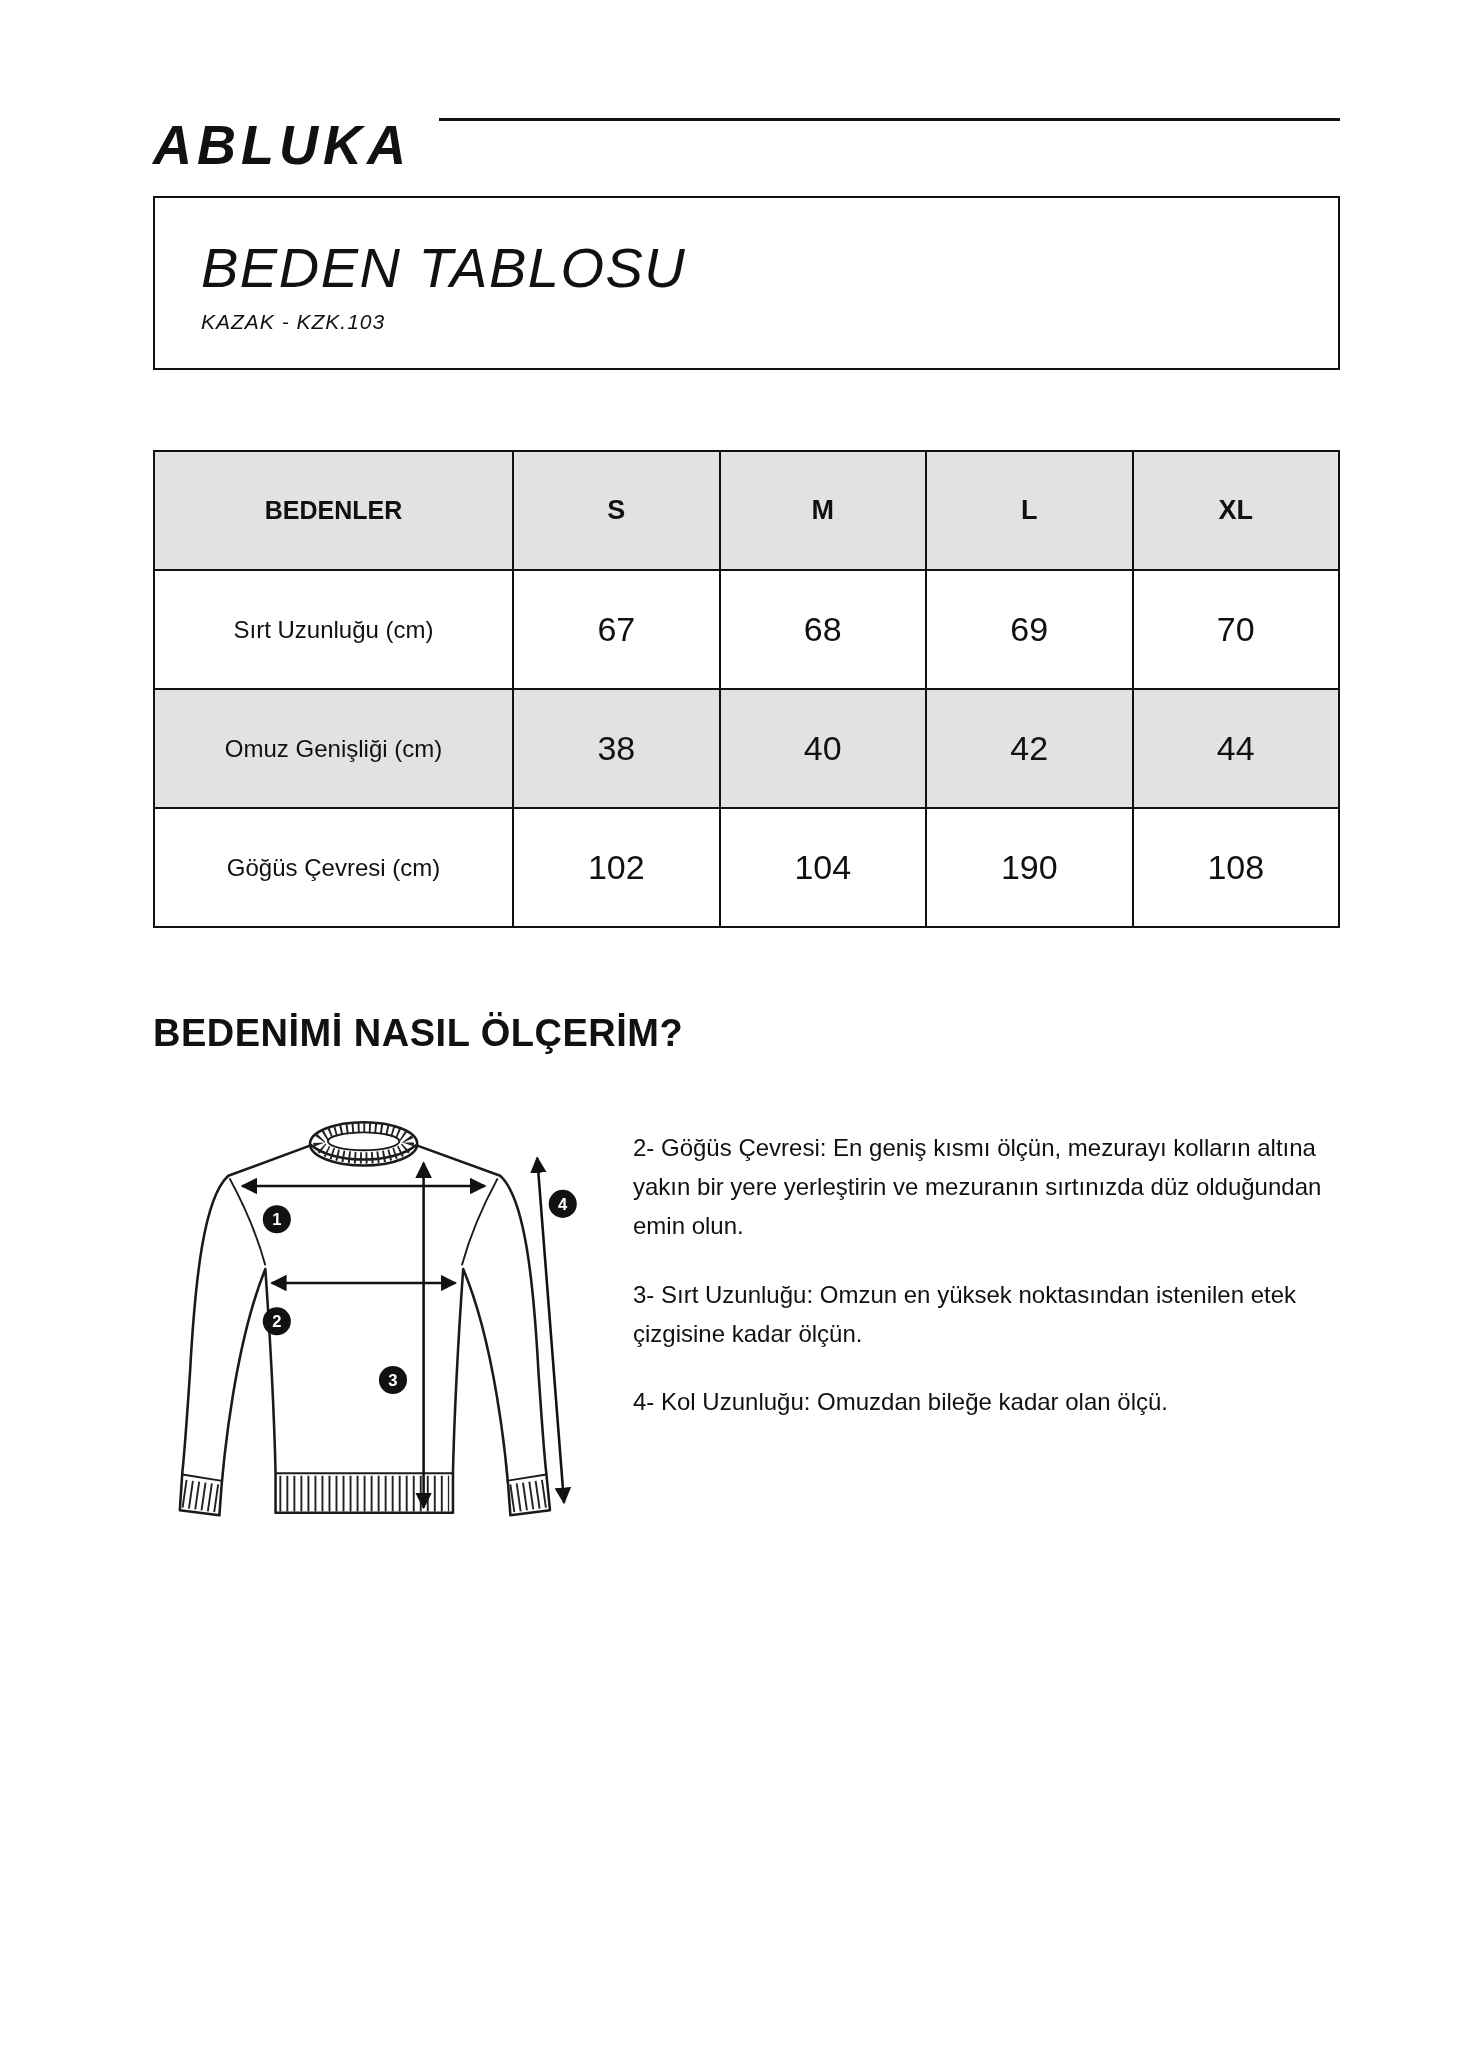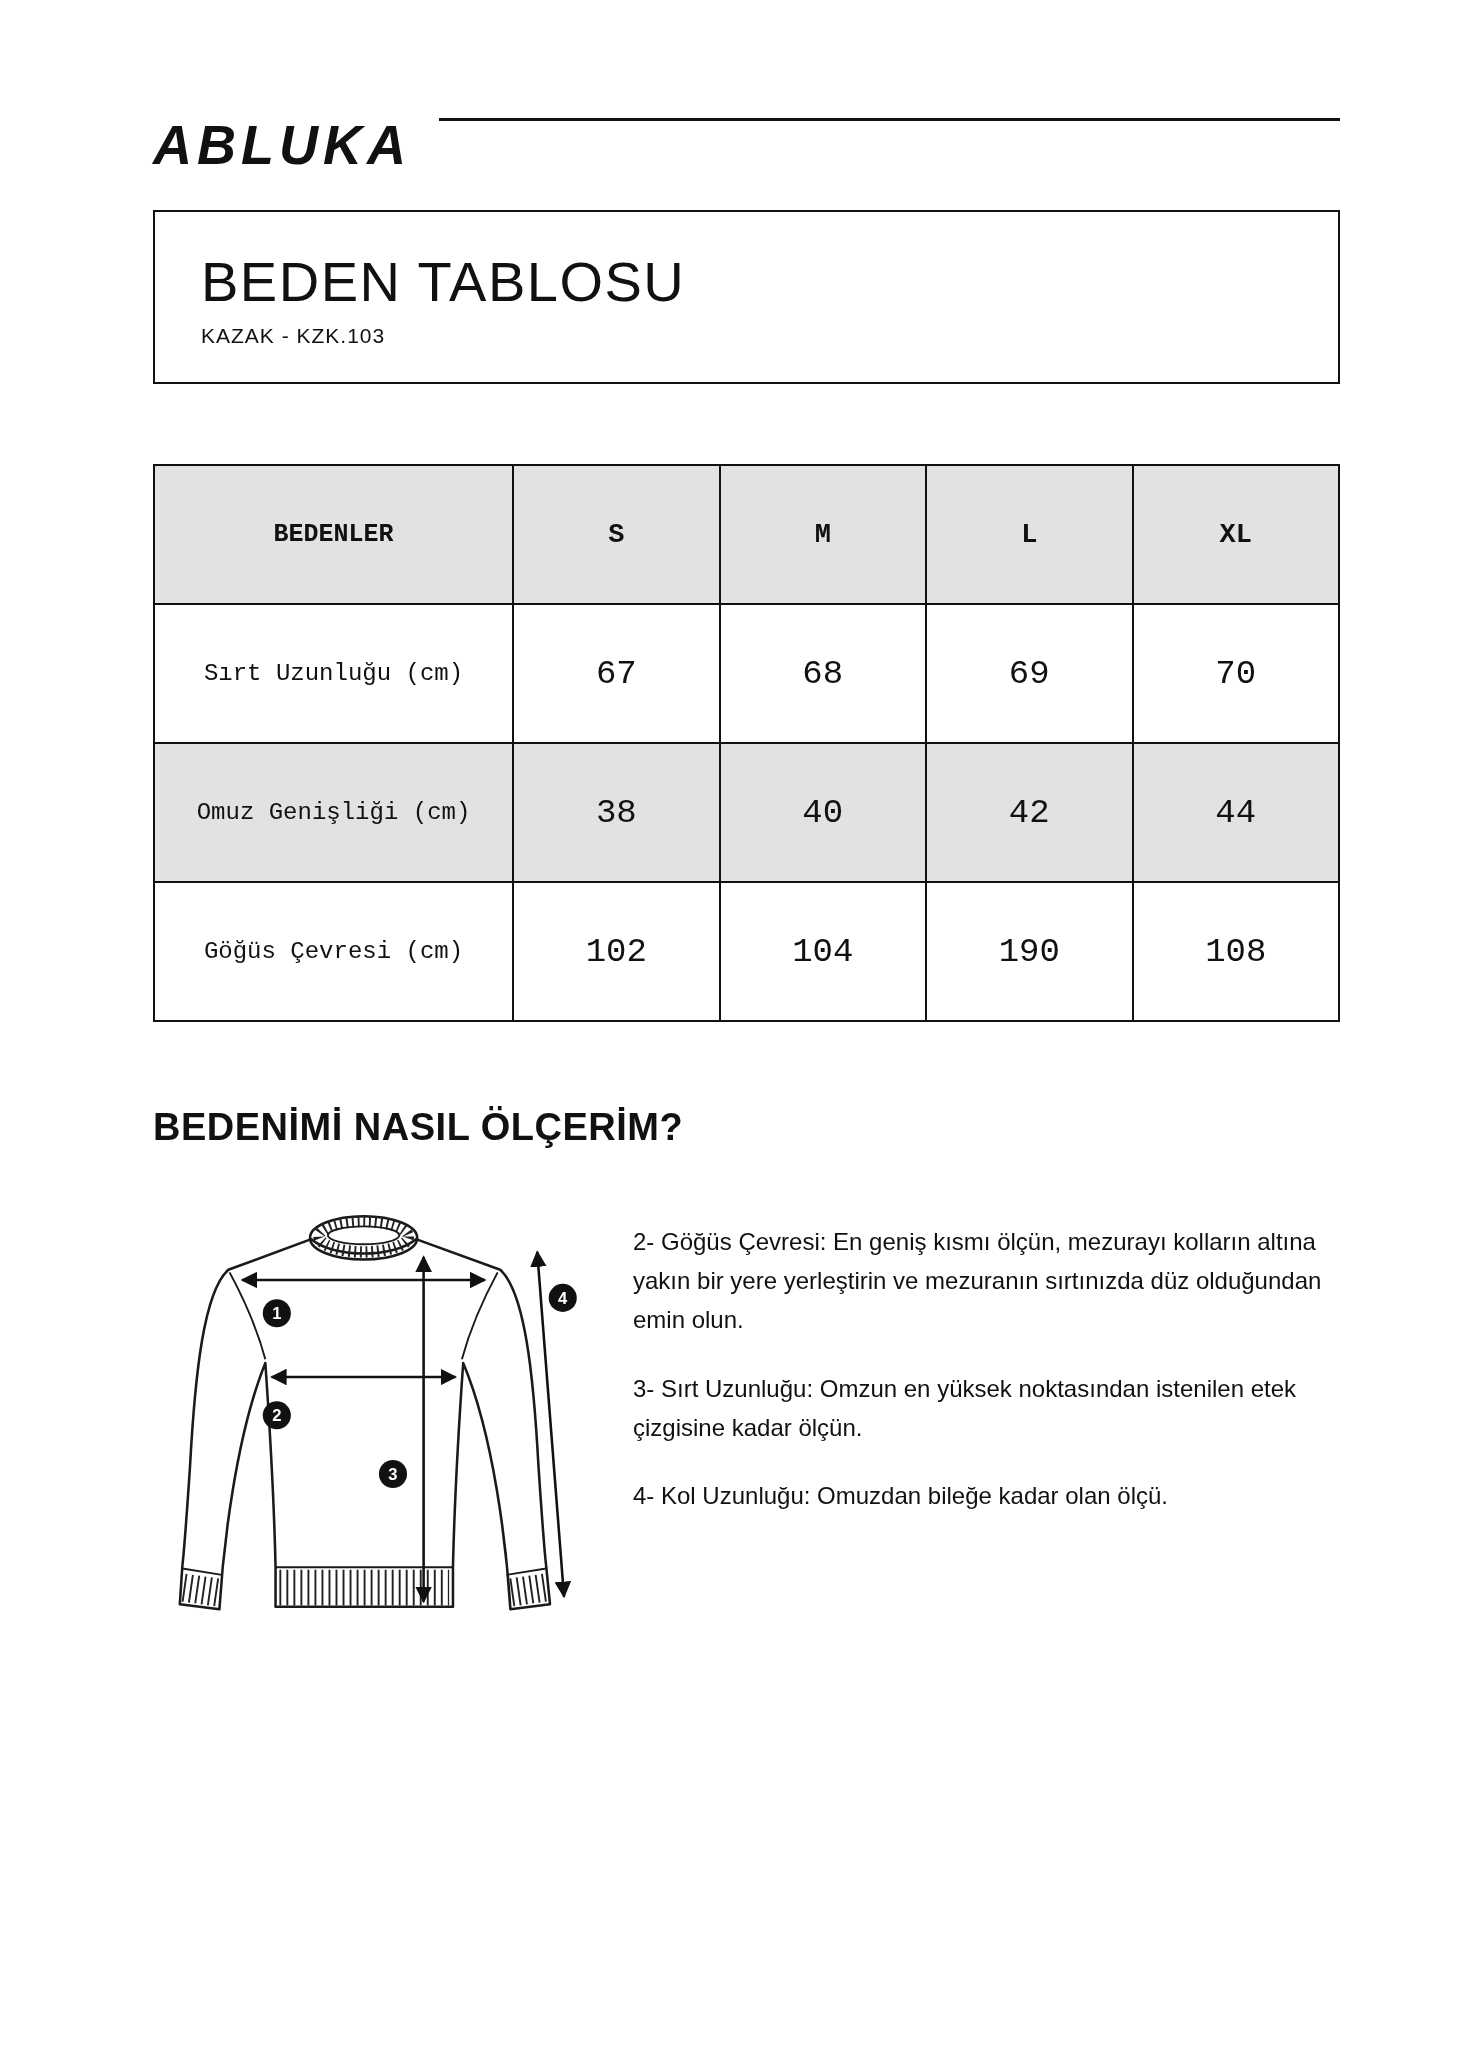--- a/index.html
+++ b/index.html
@@ -27,38 +27,38 @@
     letter-spacing: 5px;
     line-height: 1;
     transform: scaleY(1.02);
     white-space: nowrap;
   }
   .rule { flex: 1; height: 3px; background: #111; margin-left: 28px; }
 
   
   .title-box {
     border: 2px solid #111;
-    margin-top: 38px;
+    margin-top: 24px;
     padding: 42px 70px 34px 46px;
+    font-style: italic;
   }
   .page-title { font-size: 56px; font-weight: 400; letter-spacing: 1.5px; line-height: 1; }
   .product-code { font-size: 21px; font-weight: 400; letter-spacing: 1px; margin-top: 14px; }
 
   
   table.size-table { width: 100%; border-collapse: collapse; margin-top: 80px; table-layout: fixed; }
   .size-table col.c-label { width: 30.3%; }
   .size-table col.c-size  { width: 17.425%; }
   .size-table th, .size-table td {
     border: 2px solid #111;
     text-align: center;
     vertical-align: middle;
-    height: 139px;
+    height: 119px;
     background: #ffffff;
     padding: 8px;
-    font-family: Liberation Mono, monospace;
   }
   .size-table tr.alt th, .size-table tr.alt td { background: #e2e2e2; }
   .size-table th.row-head-title { font-size: 25px; font-weight: bold; }
   .size-table th.col-head { font-size: 27px; font-weight: bold; }
   .size-table td.row-label { font-size: 24px; font-weight: 400; }
   .size-table td.size-val { font-size: 34px; font-weight: 400; }
 
   
   .measure-heading {
     margin-top: 84px;

